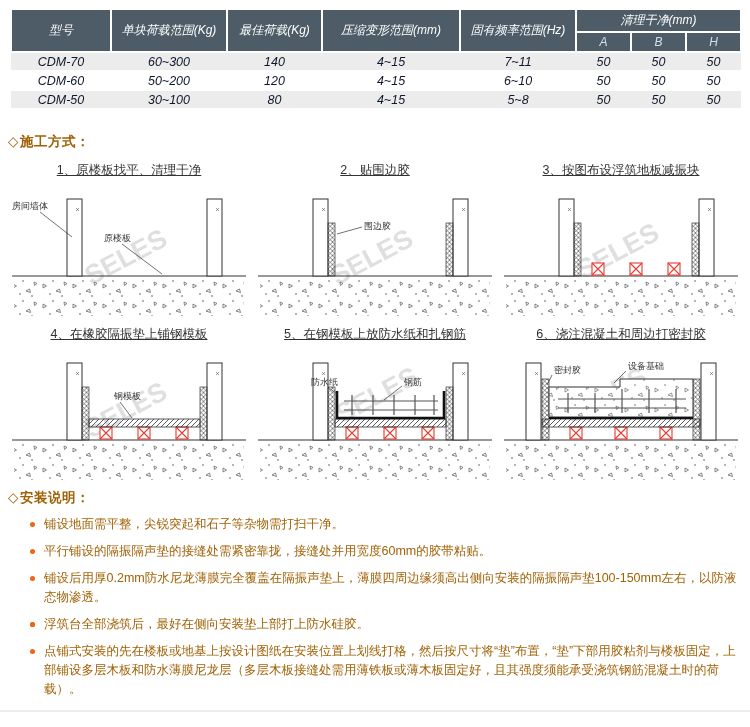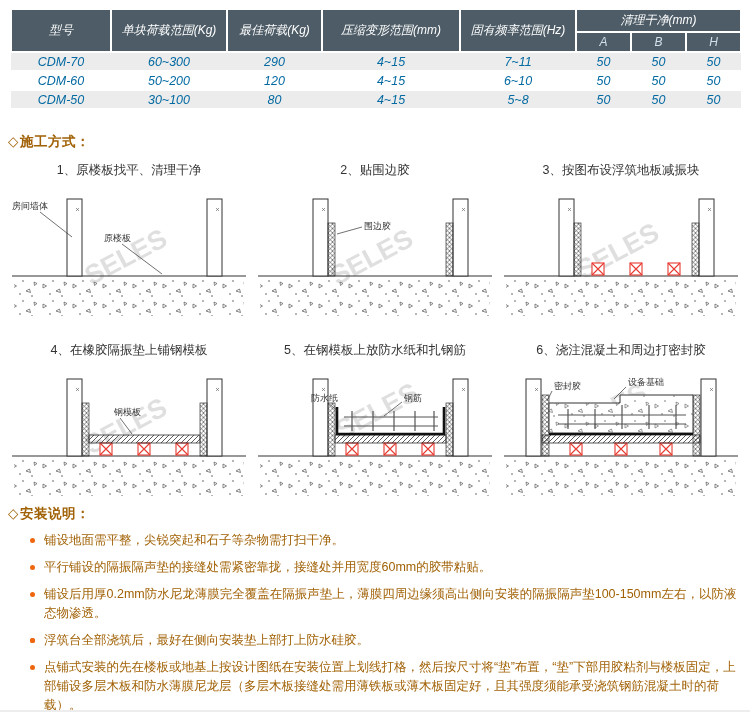--- a/index.html
+++ b/index.html
@@ -12,35 +12,35 @@
   
   .tbl-wrap { padding:8px 9px 0 10px;font-style:italic; }
   table.spec { border-collapse:collapse; width:731px; table-layout:fixed; }
   table.spec th, table.spec td { text-align:center; vertical-align:middle; }
   table.spec th {
     background:#4d5c66; color:#fff; font-weight:normal; font-size:12px;
     border:2px solid #fff; padding:2px 1px; height:17px;
   }
   table.spec th.sub { color:#cfe0ea; font-size:12px; height:16px; }
   table.spec td {
-    font-size:12.5px; color:#0369a1; height:19px; padding:1px 2px;
+    font-size:12.5px; color:#0f172a; height:19px; padding:1px 2px;
     border-top:2px solid #fff; border-bottom:2px solid #fff;
   }
   tr.alt td { background:#ececec; }
   col.c-model{width:100px} col.c-load{width:116px} col.c-best{width:95px}
   col.c-comp{width:138px} col.c-freq{width:116px} col.c-dim{width:55px}
   
   .sec-head {
     margin:23px 0 0 8px; font-size:13.5px; font-weight:bold; color:#a16207;
     letter-spacing:.5px;
   }
   .sec-head .dia { font-weight:normal; margin-right:1px; }
   
   .diagrams { margin:10px 0 0 6px; width:740px; }
-  .diag-row { display:flex; }
+  .diag-row { display:flex;text-decoration:underline; }
   .diag-cell { width:246px; }
   .diag-title { text-align:center; font-size:12.5px; color:#333; height:18px; line-height:18px; }
   .diag-cell svg { display:block; margin:0 auto; }
   
   .notes { margin:8px 0 0 30px; list-style:none; width:710px; }
   .notes li {
     position:relative; padding-left:14px; font-size:12.5px; line-height:19px;
     margin-bottom:8px; color:#a16207;
   }
   .notes li .dot {
@@ -106,21 +106,21 @@
       <tr>
         <th class="sub">A</th>
         <th class="sub">B</th>
         <th class="sub">H</th>
       </tr>
     </thead>
     <tbody>
       <tr class="alt">
         <td>CDM-70</td>
         <td>60~300</td>
-        <td>290</td>
+        <td>140</td>
         <td>4~15</td>
         <td>7~11</td>
         <td>50</td>
         <td>50</td>
         <td>50</td>
       </tr>
       <tr>
         <td>CDM-60</td>
         <td>50~200</td>
         <td>120</td>
@@ -191,21 +191,21 @@
           <use href="#wallL" x="197" y="20"></use>
         <rect x="72" y="44" width="7" height="53" fill="url(#xh)" stroke="#333" stroke-width="0.7"></rect>
         <rect x="190" y="44" width="7" height="53" fill="url(#xh)" stroke="#333" stroke-width="0.7"></rect>
         <use href="#xblk" x="90" y="84"></use>
         <use href="#xblk" x="128" y="84"></use>
         <use href="#xblk" x="166" y="84"></use>
       </svg>
     </div>
   </div>
 
-  <div class="diag-row" style="margin-top:16px">
+  <div class="diag-row" style="margin-top:0">
 
     <div class="diag-cell">
       <div class="diag-title">4、在橡胶隔振垫上铺钢模板</div>
       <svg width="238" height="146" viewBox="0 0 238 146">
         <text class="wm" transform="translate(120,75) rotate(-28)" text-anchor="middle">SELES</text>
         <line x1="2" y1="97" x2="236" y2="97" stroke="#333" stroke-width="1.2"></line>
         <rect x="4" y="99" width="230" height="38" fill="url(#speck)"></rect>
         <use href="#wallL" x="57" y="20"></use>
           <use href="#wallL" x="197" y="20"></use>
         <rect x="72" y="44" width="7" height="53" fill="url(#xh)" stroke="#333" stroke-width="0.7"></rect>

